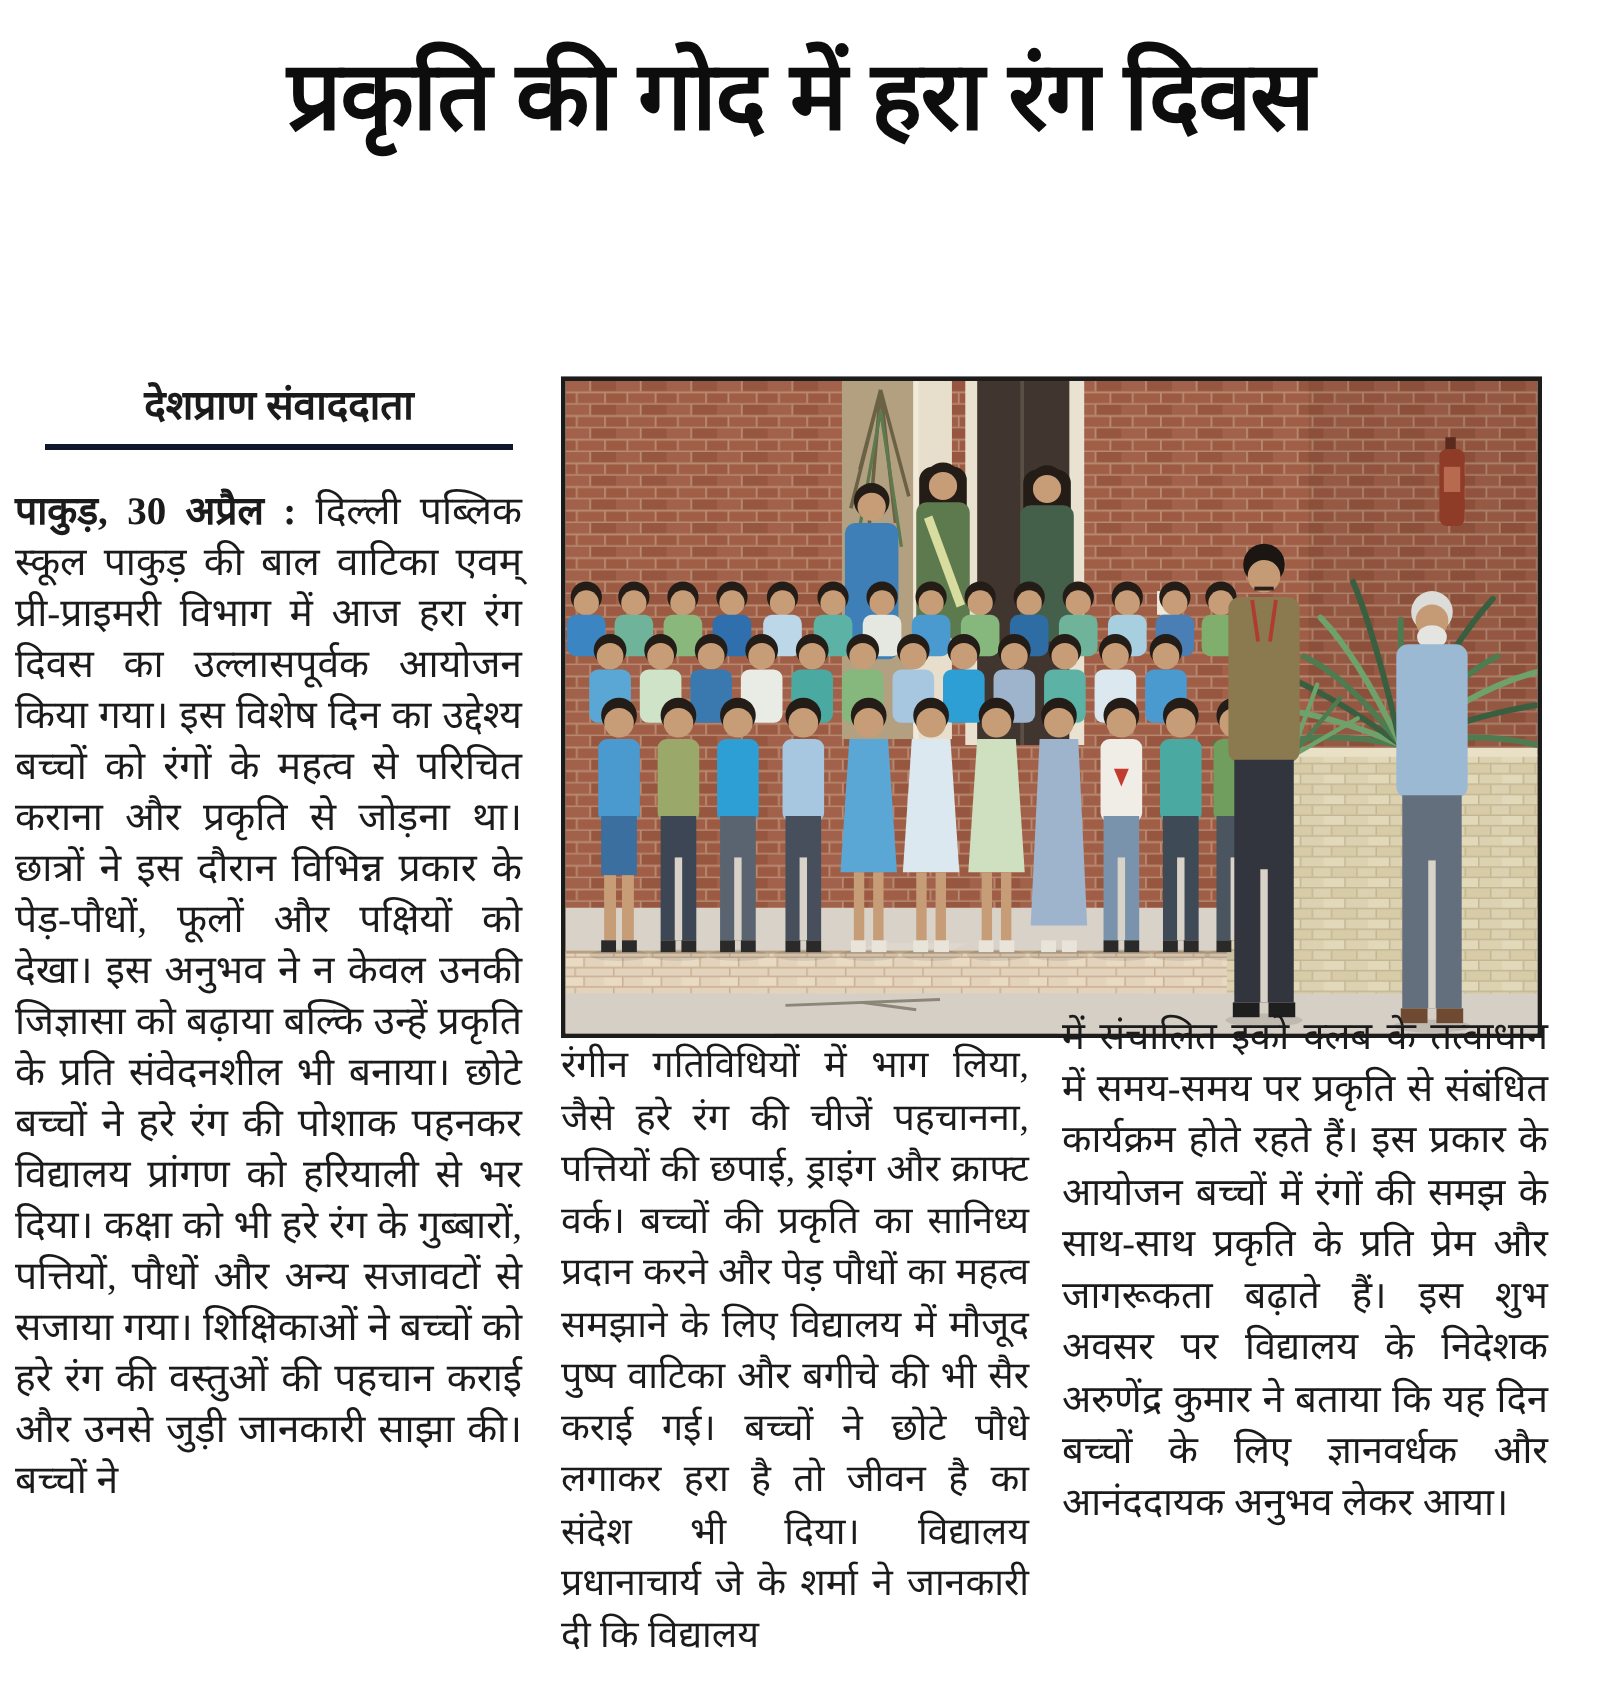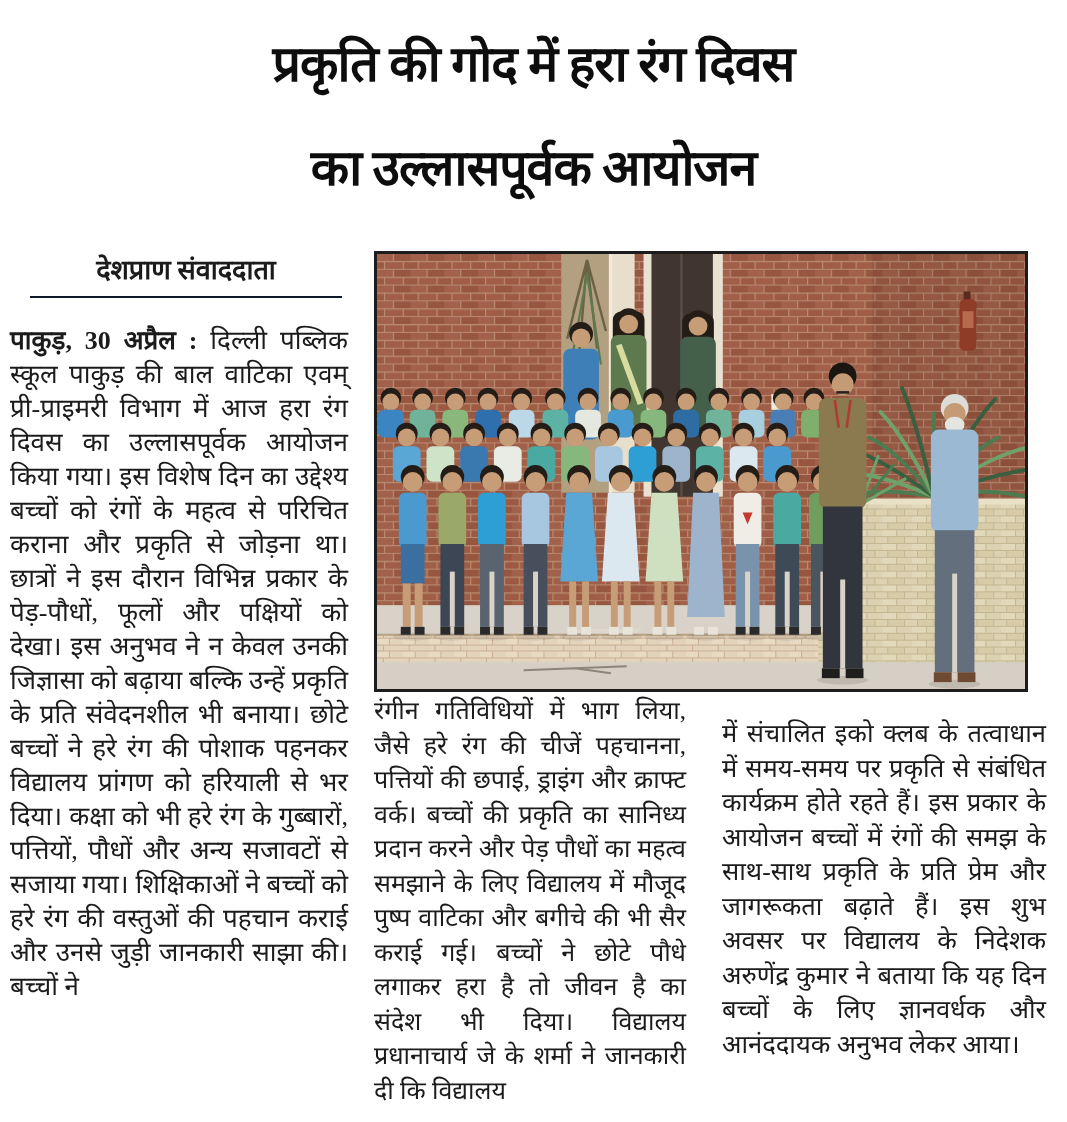--- a/index.html
+++ b/index.html
@@ -4,49 +4,48 @@
 <style>
   html,body{margin:0;padding:0;background:#ffffff;}
   .page{
     position:relative;width:1067px;height:1122px;background:#ffffff;
     color:#1b1b1b;overflow:hidden;
     font-family:"Liberation Serif","DejaVu Serif",serif;
   }
   .headline{
     position:absolute;top:12px;left:0;width:100%;margin:0;
     text-align:center;font-weight:bold;color:#0d0d0d;
-    font-family:Liberation Serif, serif;
-    font-size:50px;line-height:104px;letter-spacing:-1px;
+    font-family:Liberation Sans, sans-serif;
+    font-size:64px;line-height:104px;letter-spacing:-1px;
   }
   .hl-line{display:block;white-space:nowrap;}
   .byline-wrap{
     position:absolute;left:30px;top:250px;width:312px;
     text-align:center;font-weight:bold;font-size:27px;
-    padding-bottom:9px;border-bottom:2px solid #0f172a;
+    padding-bottom:9px;border-bottom:4px solid #0f172a;
   }
   .col{position:absolute;text-align:justify;}
   .col p{margin:0;}
   .col1{left:10px;top:324px;width:338px;font-size:26px;line-height:34px;}
   .col2{left:374px;top:694px;width:312px;font-size:25px;line-height:34.5px;}
-  .col3{left:708px;top:717px;width:324px;font-size:25.5px;line-height:34.5px;margin-left:14px;}
+  .col3{left:708px;top:674px;width:324px;font-size:25.5px;line-height:34.5px;}
   .lead{font-weight:bold;}
   .photo{
     position:absolute;left:374px;top:251px;width:654px;height:441px;margin:0;
     border:3px solid #1c1c1c;box-sizing:border-box;background:#c9b7a6;
   }
   .photo svg{display:block;width:100%;height:100%;}
 </style>
 </head>
 <body>
 
 <div class="page">
 
   <h1 class="headline">
     <span class="hl-line">प्रकृति की गोद में हरा रंग दिवस</span>
-    <span class="hl-line">का उल्लासपूर्वक आयोजन</span>
   </h1>
 
   <div class="byline-wrap">
     <span>देशप्राण संवाददाता</span>
   </div>
 
   <div class="col col1">
     <p><span class="lead">पाकुड़, 30 अप्रैल :</span><span> दिल्ली पब्लिक स्कूल पाकुड़ की बाल वाटिका एवम् प्री-प्राइमरी विभाग में आज हरा रंग दिवस का उल्लासपूर्वक आयोजन किया गया। इस विशेष दिन का उद्देश्य बच्चों को रंगों के महत्व से परिचित कराना और प्रकृति से जोड़ना था। छात्रों ने इस दौरान विभिन्न प्रकार के पेड़-पौधों, फूलों और पक्षियों को देखा। इस अनुभव ने न केवल उनकी जिज्ञासा को बढ़ाया बल्कि उन्हें प्रकृति के प्रति संवेदनशील भी बनाया। छोटे बच्चों ने हरे रंग की पोशाक पहनकर विद्यालय प्रांगण को हरियाली से भर दिया। कक्षा को भी हरे रंग के गुब्बारों, पत्तियों, पौधों और अन्य सजावटों से सजाया गया। शिक्षिकाओं ने बच्चों को हरे रंग की वस्तुओं की पहचान कराई और उनसे जुड़ी जानकारी साझा की। बच्चों ने</span></p>
   </div>
 

